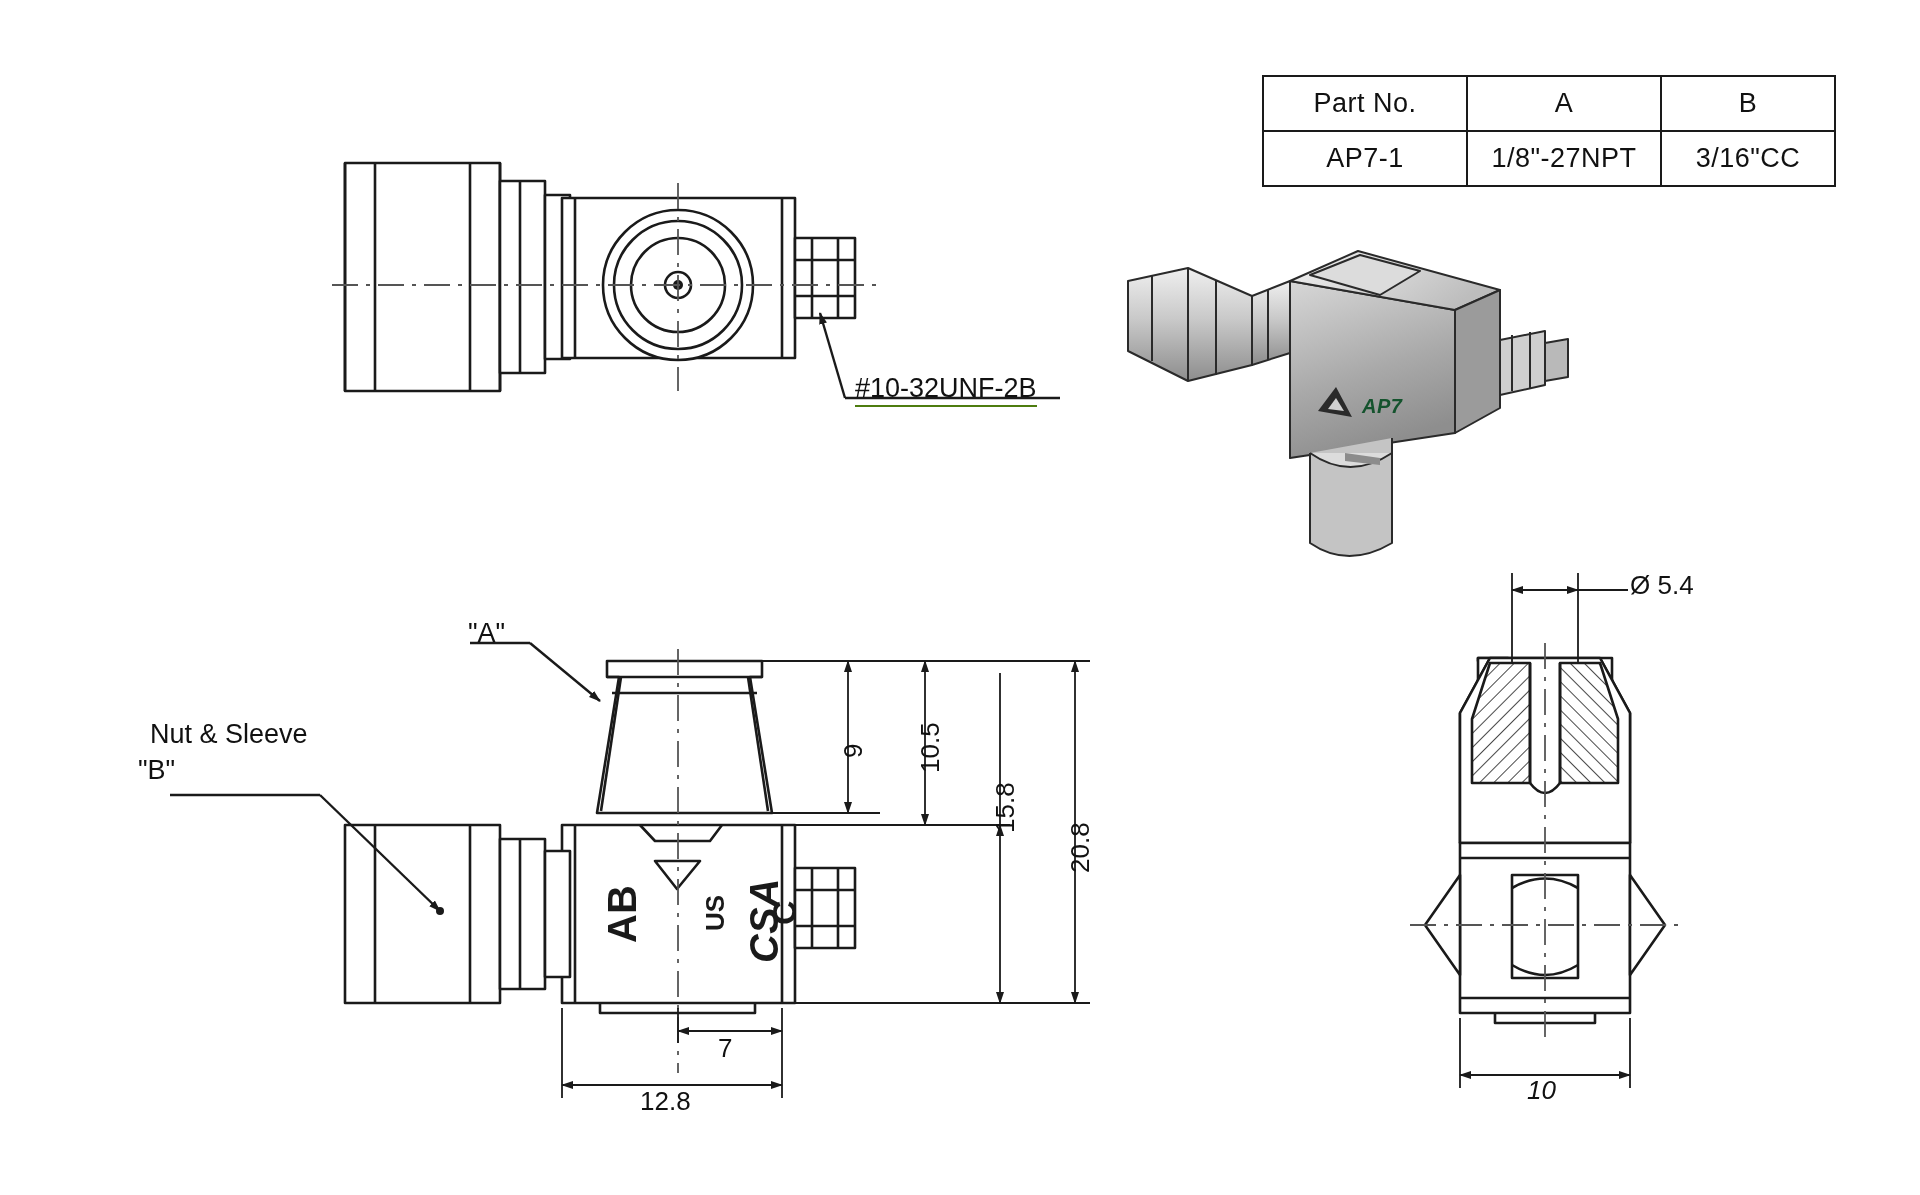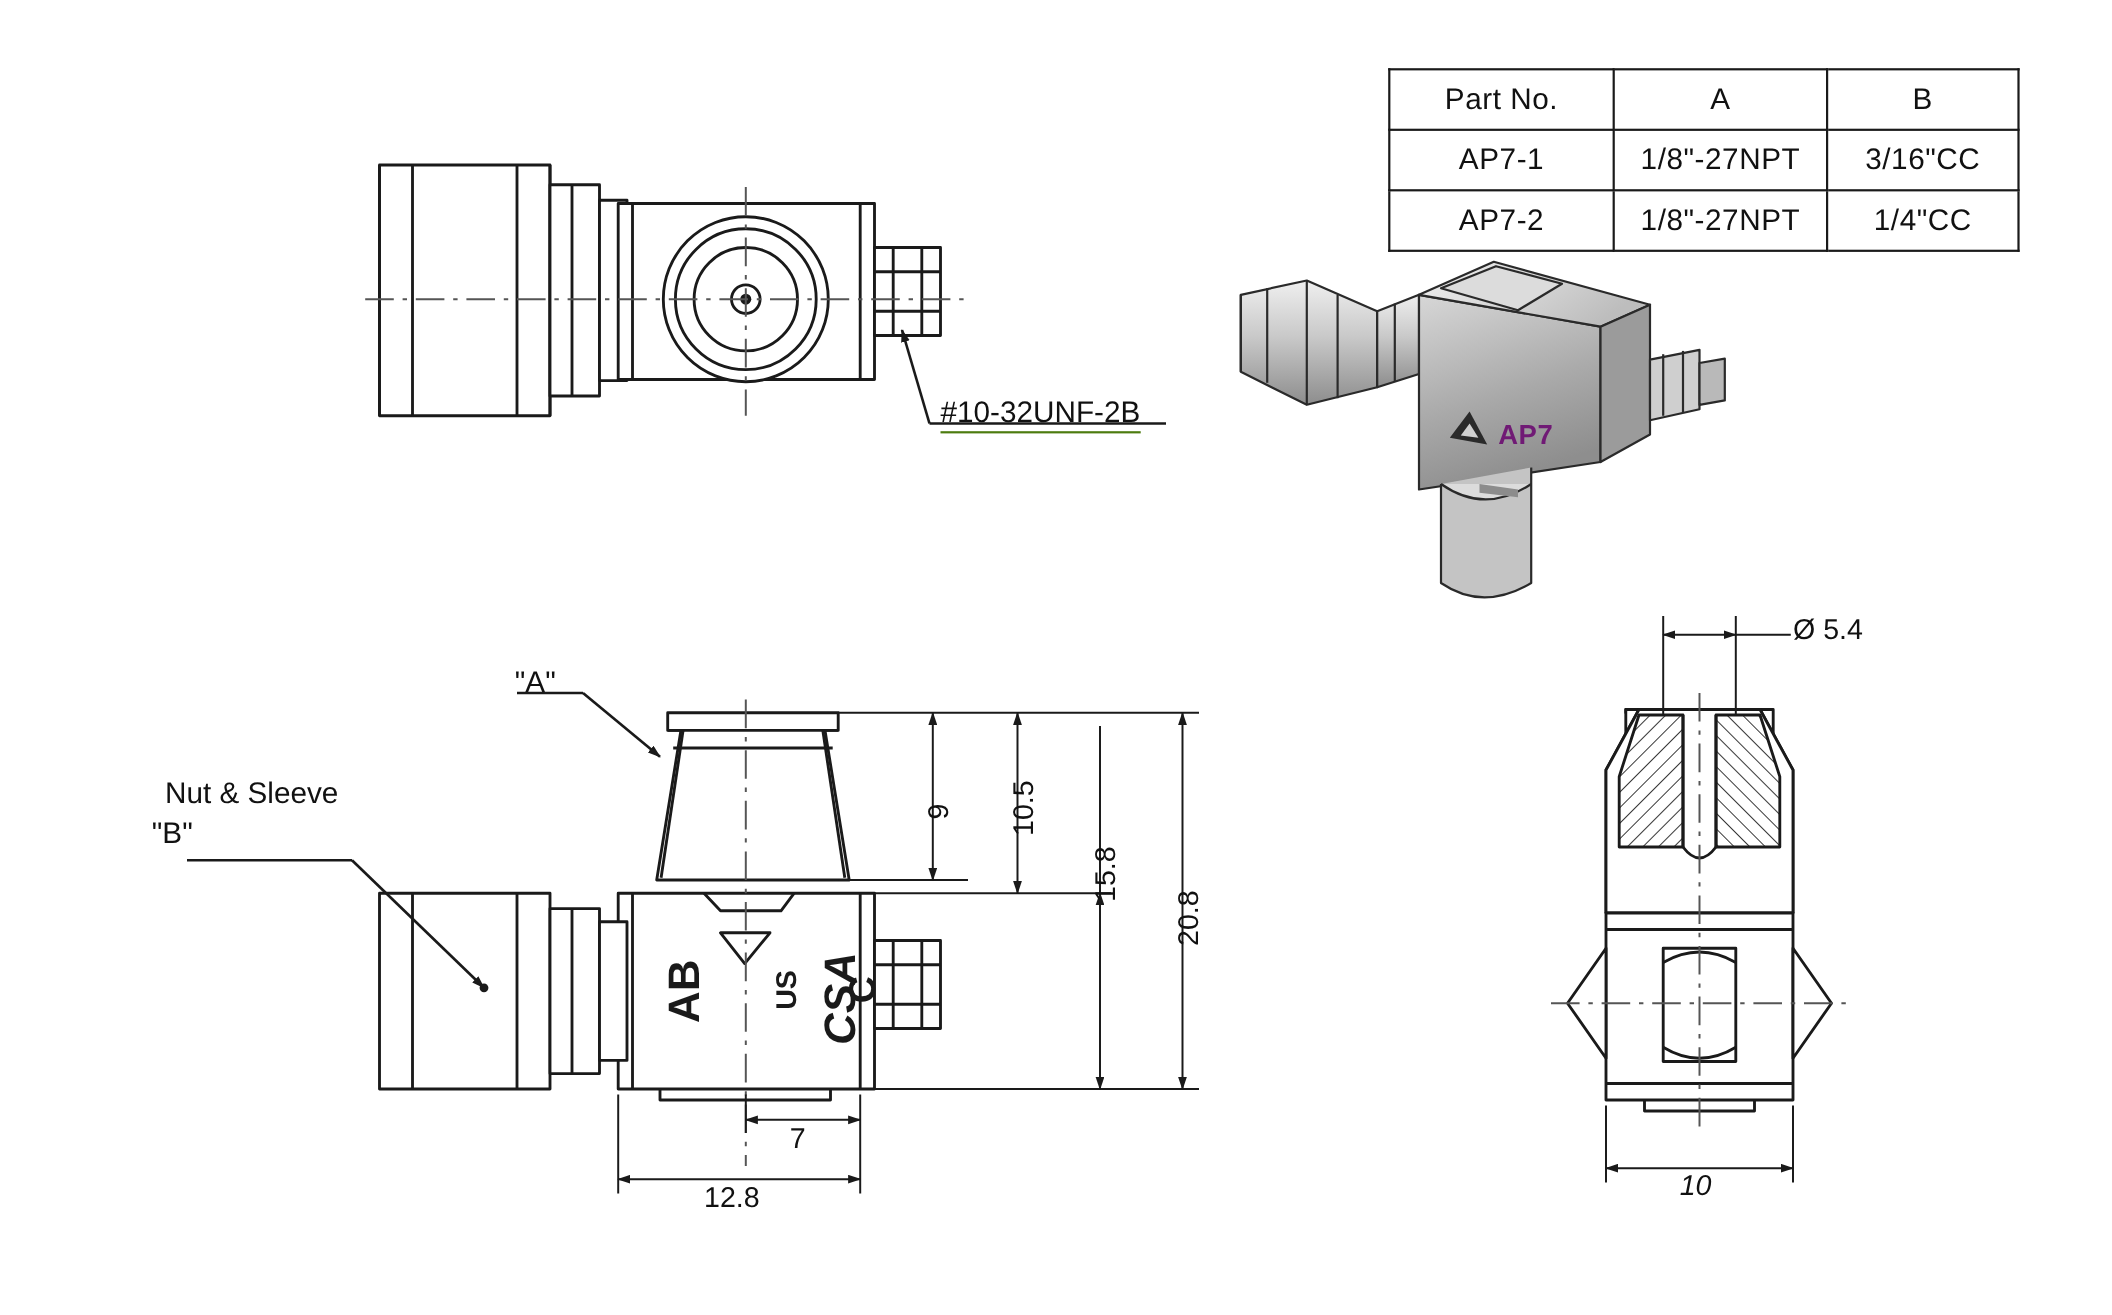--- a/index.html
+++ b/index.html
@@ -10,21 +10,21 @@
   body {
     width: 1920px;
     height: 1195px;
     position: relative;
     font-family: "Liberation Sans", sans-serif;
     color: #1a1a1a;
     overflow: hidden;
   }
   .sheet {
     position: absolute;
-    left: 0; top: 0;
+    left: 0; top: 13px;
     width: 1920px;
     height: 1023px;
   }
   svg.drawing {
     position: absolute;
     left: 0; top: 0;
     width: 1920px;
     height: 1195px;
   }
   
@@ -59,24 +59,25 @@
   .lbl.rot90 {
     transform: rotate(-90deg);
     transform-origin: left top;
   }
   .underline-lbl {
     border-bottom: 2px solid #4d7c0f;
     padding-bottom: 2px;
   }
   .iso-label {
     position: absolute;
-    font-size: 25px;
+    font-size: 20px;
     font-weight: bold;
     letter-spacing: 0.5px;
-    color: #701a75;
+    color: #14532d;
+    font-style: italic;
   }
   .body-mark {
     position: absolute;
     font-weight: bold;
     color: #1a1a1a;
     font-family: "Liberation Sans", sans-serif;
   }
 </style>
 </head>
 <body>
@@ -314,25 +315,20 @@
       <tr>
         <td class="col-part">Part  No.</td>
         <td class="col-a">A</td>
         <td class="col-b">B</td>
       </tr>
       <tr>
         <td class="col-part">AP7-1</td>
         <td class="col-a">1/8"-27NPT</td>
         <td class="col-b">3/16"CC</td>
       </tr>
-      <tr>
-        <td class="col-part">AP7-2</td>
-        <td class="col-a">1/8"-27NPT</td>
-        <td class="col-b">1/4"CC</td>
-      </tr>
     </tbody>
   </table>
 
   <div class="lbl" style="left:855px; top:360px;">
     <span class="underline-lbl">#10-32UNF-2B</span>
   </div>
 
   <div class="iso-label" style="left:1362px; top:382px;">AP7</div>
 
   <div class="lbl" style="left:468px; top:605px;">"A"</div>

